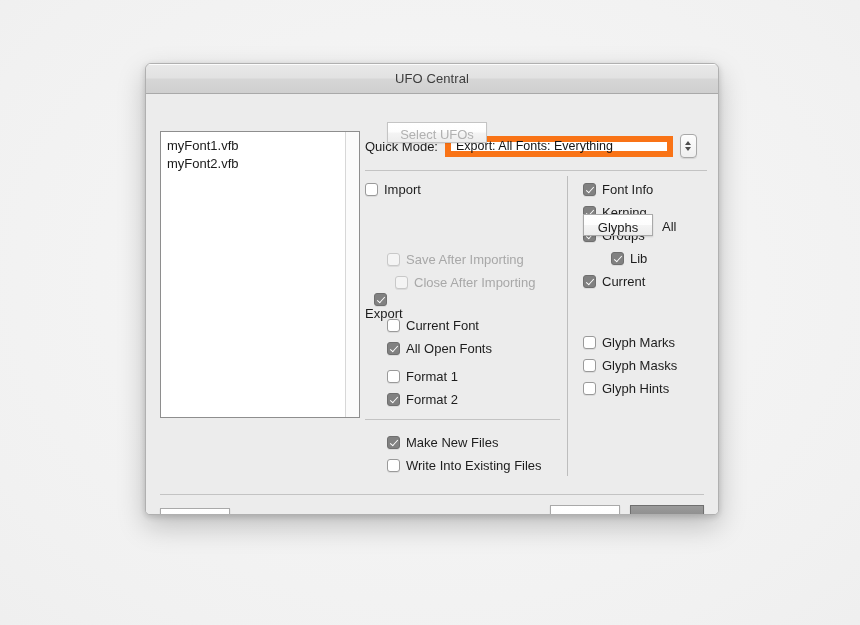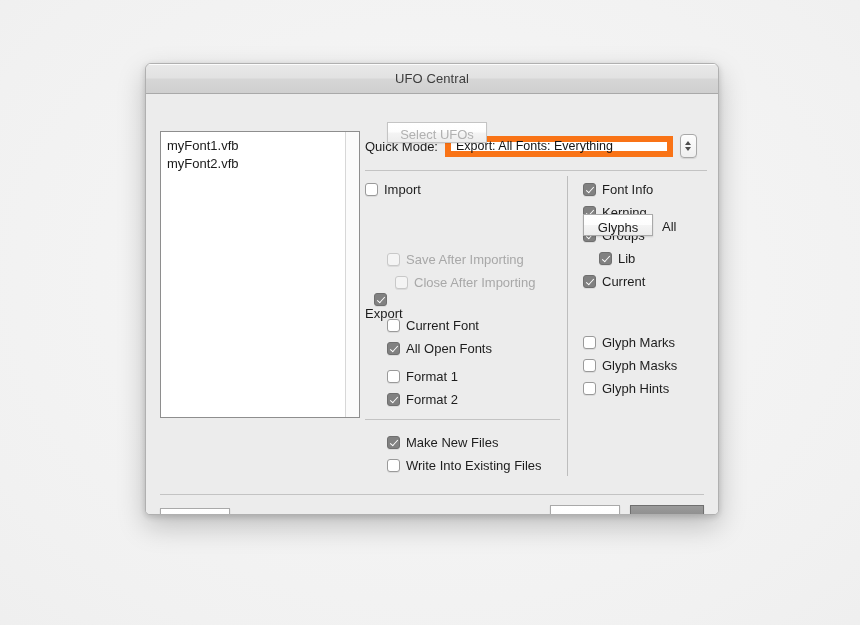--- a/index.html
+++ b/index.html
@@ -409,21 +409,21 @@
         <div class="cbrow" style="left:218px; top:111px;">
           <span class="cbox checked"></span>
           <span class="cblabel">Kerning</span>
         </div>
 
         <div class="cbrow" style="left:218px; top:134px;">
           <span class="cbox checked"></span>
           <span class="cblabel">Groups</span>
         </div>
 
-        <div class="cbrow" style="left:218px; top:157px;padding-left:16px;">
+        <div class="cbrow" style="left:230px; top:157px;padding-left:16px;">
           <span class="cbox checked"></span>
           <span class="cblabel">Lib</span>
         </div>
 
         <div class="cbrow" style="left:218px; top:180px;">
           <span class="cbox checked"></span>
           <span class="cblabel">Current</span>
         </div>
 
         <div class="pushbutton" id="glyphs-button">

